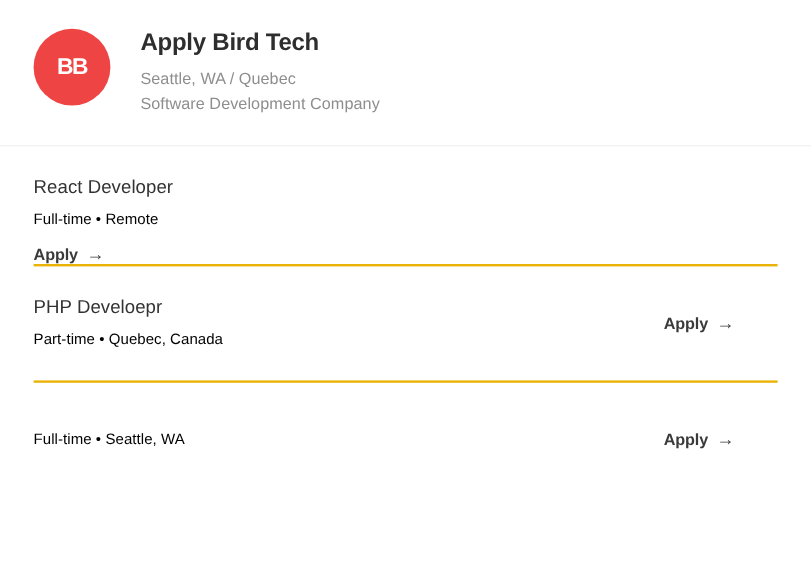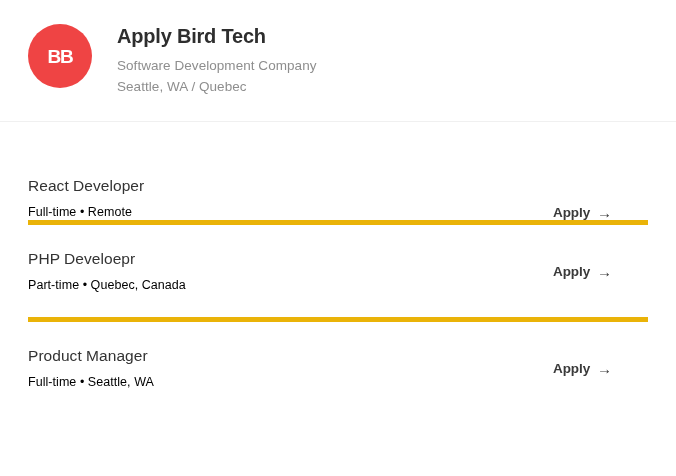--- a/index.html
+++ b/index.html
@@ -102,25 +102,26 @@
   .offer-row {
     position: relative;
     display: flex;
     align-items: center;
     justify-content: space-between;
     height: 97px;
     box-sizing: border-box;
   }
   .offer-row:first-child {
     height: 81px;
-    align-items: flex-end;
+    align-items: flex-start;
     padding-top: 8px;
+    flex-direction: column;
   }
   .offer-row + .offer-row {
-    border-top: 5px solid #eab308;
+    border-top: 2px solid #eab308;
   }
 
   .offer-text {
     display: flex;
     flex-direction: column;
   }
   .offer-title {
     font-size: 15.5px;
     color: #333333;
     line-height: 1.3;
@@ -162,22 +163,22 @@
 <body>
 
 <div class="page">
 
   <div class="company-header">
     <div class="avatar">
       <span class="avatar-initials">BB</span>
     </div>
     <div class="company-info">
       <div class="company-name">Apply Bird Tech</div>
+      <div class="company-meta">Seattle, WA / Quebec</div>
       <div class="company-meta">Software Development Company</div>
-      <div class="company-meta">Seattle, WA / Quebec</div>
     </div>
   </div>
   <div class="header-divider"></div>
 
   <div class="offers-section">
 
     <div class="offer-list">
 
       <div class="offer-row">
         <div class="offer-text">
@@ -196,21 +197,20 @@
           <div class="offer-meta">Part-time • Quebec, Canada</div>
         </div>
         <button class="apply-button">
           <span>Apply</span>
           <span class="arrow-icon">→</span>
         </button>
       </div>
 
       <div class="offer-row">
         <div class="offer-text">
-          <div class="offer-title">Product Manager</div>
           <div class="offer-meta">Full-time • Seattle, WA</div>
         </div>
         <button class="apply-button">
           <span>Apply</span>
           <span class="arrow-icon">→</span>
         </button>
       </div>
 
     </div>
   </div>

